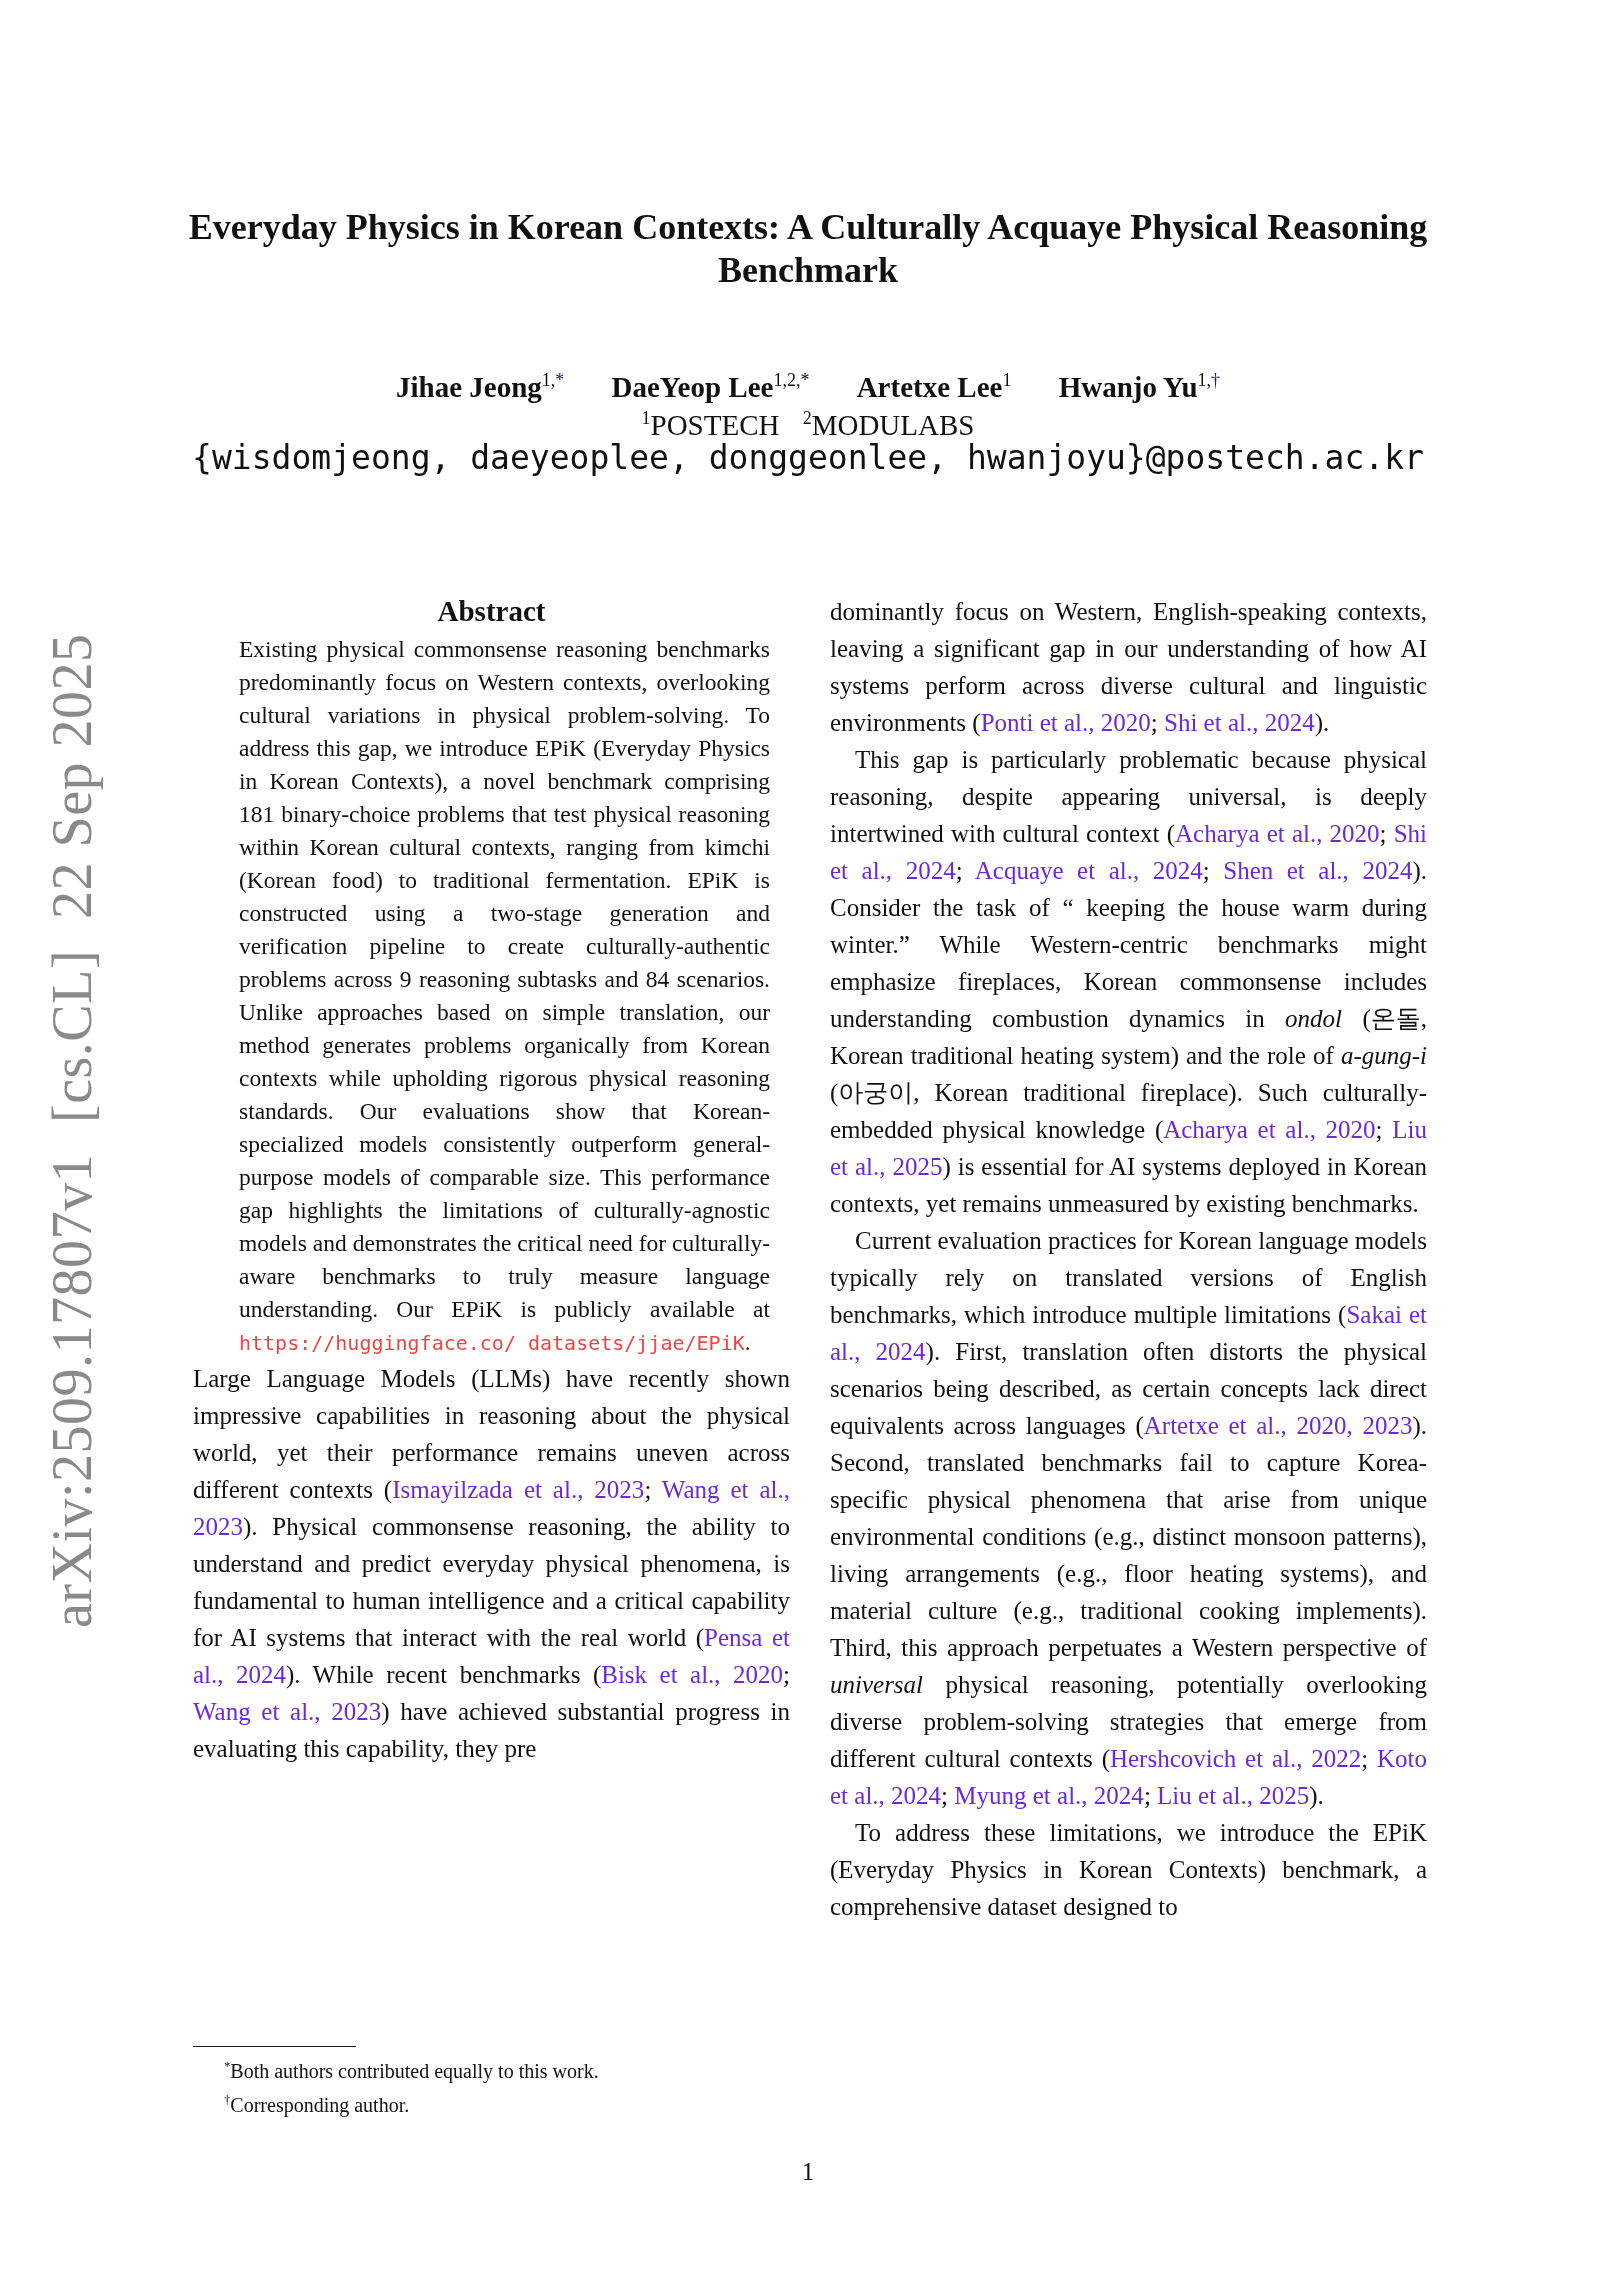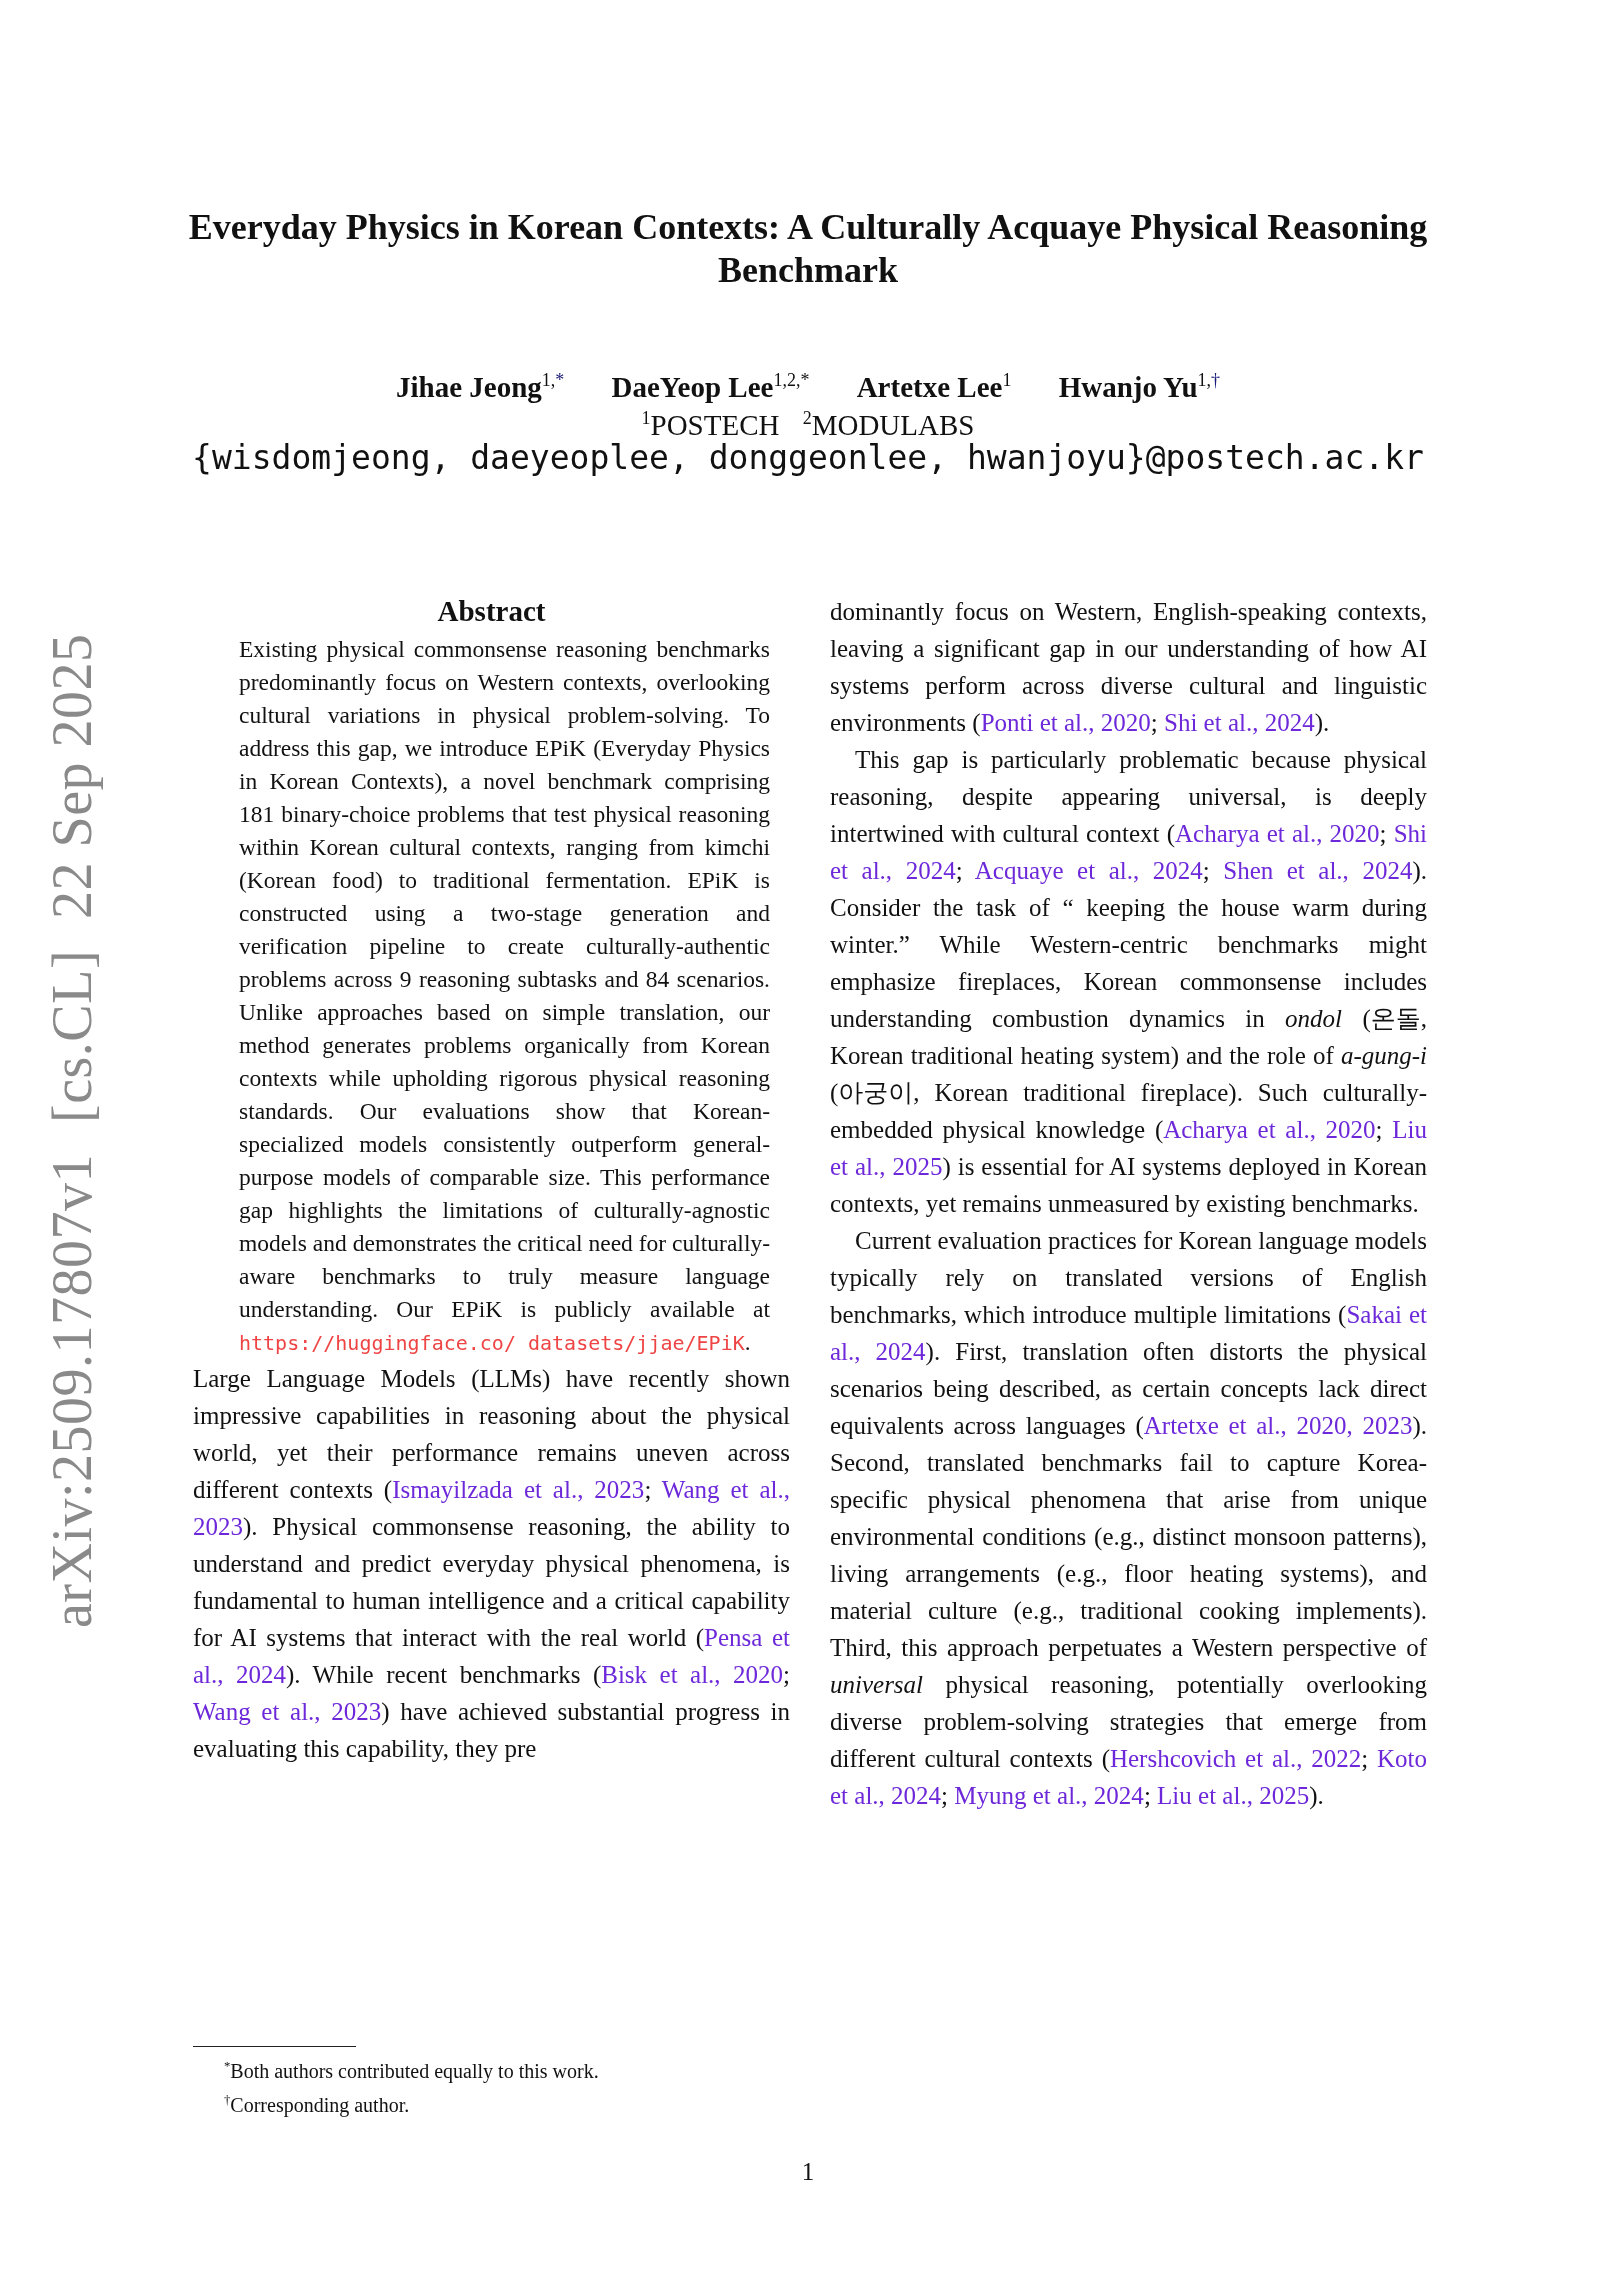--- a/index.html
+++ b/index.html
@@ -75,20 +75,21 @@
   <p><span>Large Language Models (LLMs) have recently shown impressive capabilities in reasoning about the physical world, yet their performance remains uneven across different contexts (</span><a class="cite">Ismayilzada et al., 2023</a><span>; </span><a class="cite">Wang et al., 2023</a><span>). Physical commonsense reasoning, the ability to understand and predict everyday physical phenomena, is fundamental to human intelligence and a critical capability for AI systems that interact with the real world (</span><a class="cite">Pensa et al., 2024</a><span>). While recent benchmarks (</span><a class="cite">Bisk et al., 2020</a><span>; </span><a class="cite">Wang et al., 2023</a><span id="p1-split">) have achieved substan­tial progress in evaluating this capability, they pre­</span></p>
 </div>
 
 <div class="col col-right">
   <p><span id="p1-cont">dominantly focus on Western, English-speaking contexts, leaving a significant gap in our under­standing of how AI systems perform across diverse cultural and linguistic environments (</span><a class="cite">Ponti et al., 2020</a><span>; </span><a class="cite">Shi et al., 2024</a><span>).</span></p>
 
   <p class="indent"><span>This gap is particularly problematic because physical reasoning, despite appearing universal, is deeply intertwined with cultural context (</span><a class="cite">Acharya et al., 2020</a><span>; </span><a class="cite">Shi et al., 2024</a><span>; </span><a class="cite">Acquaye et al., 2024</a><span>; </span><a class="cite">Shen et al., 2024</a><span>). Consider the task of “ keeping the house warm during winter.” While Western-centric benchmarks might emphasize fireplaces, Korean commonsense includes understanding com­bustion dynamics in </span><em>ondol</em><span> (온돌, Korean tradi­tional heating system) and the role of </span><em>a-gung-i</em><span> (아궁이, Korean traditional fireplace). Such culturally-embedded physical knowledge (</span><a class="cite">Acharya et al., 2020</a><span>; </span><a class="cite">Liu et al., 2025</a><span>) is essential for AI systems deployed in Korean contexts, yet remains unmea­sured by existing benchmarks.</span></p>
 
   <p class="indent"><span>Current evaluation practices for Korean language models typically rely on translated versions of En­glish benchmarks, which introduce multiple limi­tations (</span><a class="cite">Sakai et al., 2024</a><span>). First, translation often distorts the physical scenarios being described, as certain concepts lack direct equivalents across lan­guages (</span><a class="cite">Artetxe et al., 2020, 2023</a><span>). Second, trans­lated benchmarks fail to capture Korea-specific physical phenomena that arise from unique environ­mental conditions (e.g., distinct monsoon patterns), living arrangements (e.g., floor heating systems), and material culture (e.g., traditional cooking im­plements). Third, this approach perpetuates a West­ern perspective of </span><em>universal</em><span> physical reasoning, potentially overlooking diverse problem-solving strategies that emerge from different cultural con­texts (</span><a class="cite">Hershcovich et al., 2022</a><span>; </span><a class="cite">Koto et al., 2024</a><span>; </span><a class="cite">Myung et al., 2024</a><span>; </span><a class="cite">Liu et al., 2025</a><span>).</span></p>
 
+  <p class="indent">To address these limitations, we introduce the EPiK (Everyday Physics in Korean Contexts) benchmark, a comprehensive dataset designed to</p>
 </div>
 
 <div class="footnote-rule"></div>
 <div class="footnotes">
   <div><sup>*</sup><span>Both authors contributed equally to this work.</span></div>
   <div><sup>†</sup><span>Corresponding author.</span></div>
 </div>
 
 <div class="page-num">1</div>
 

